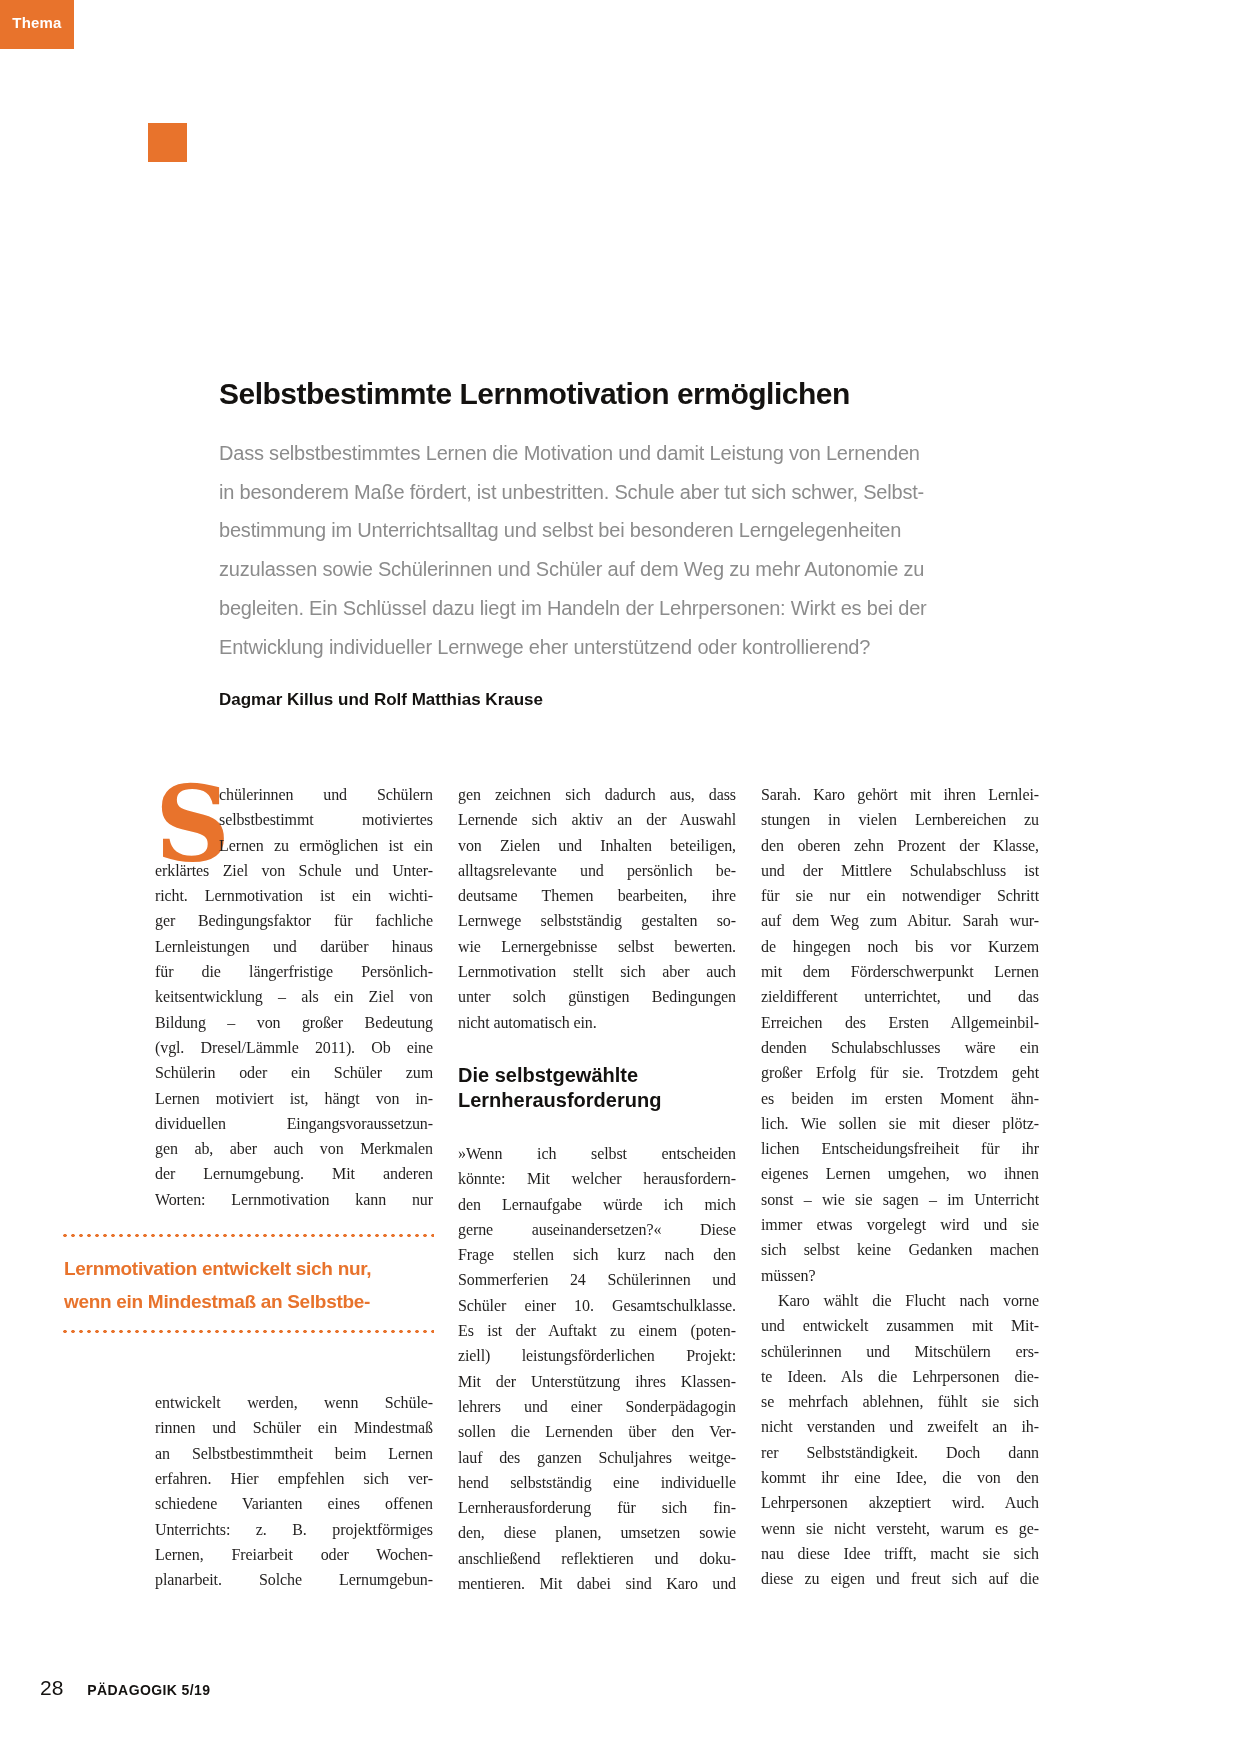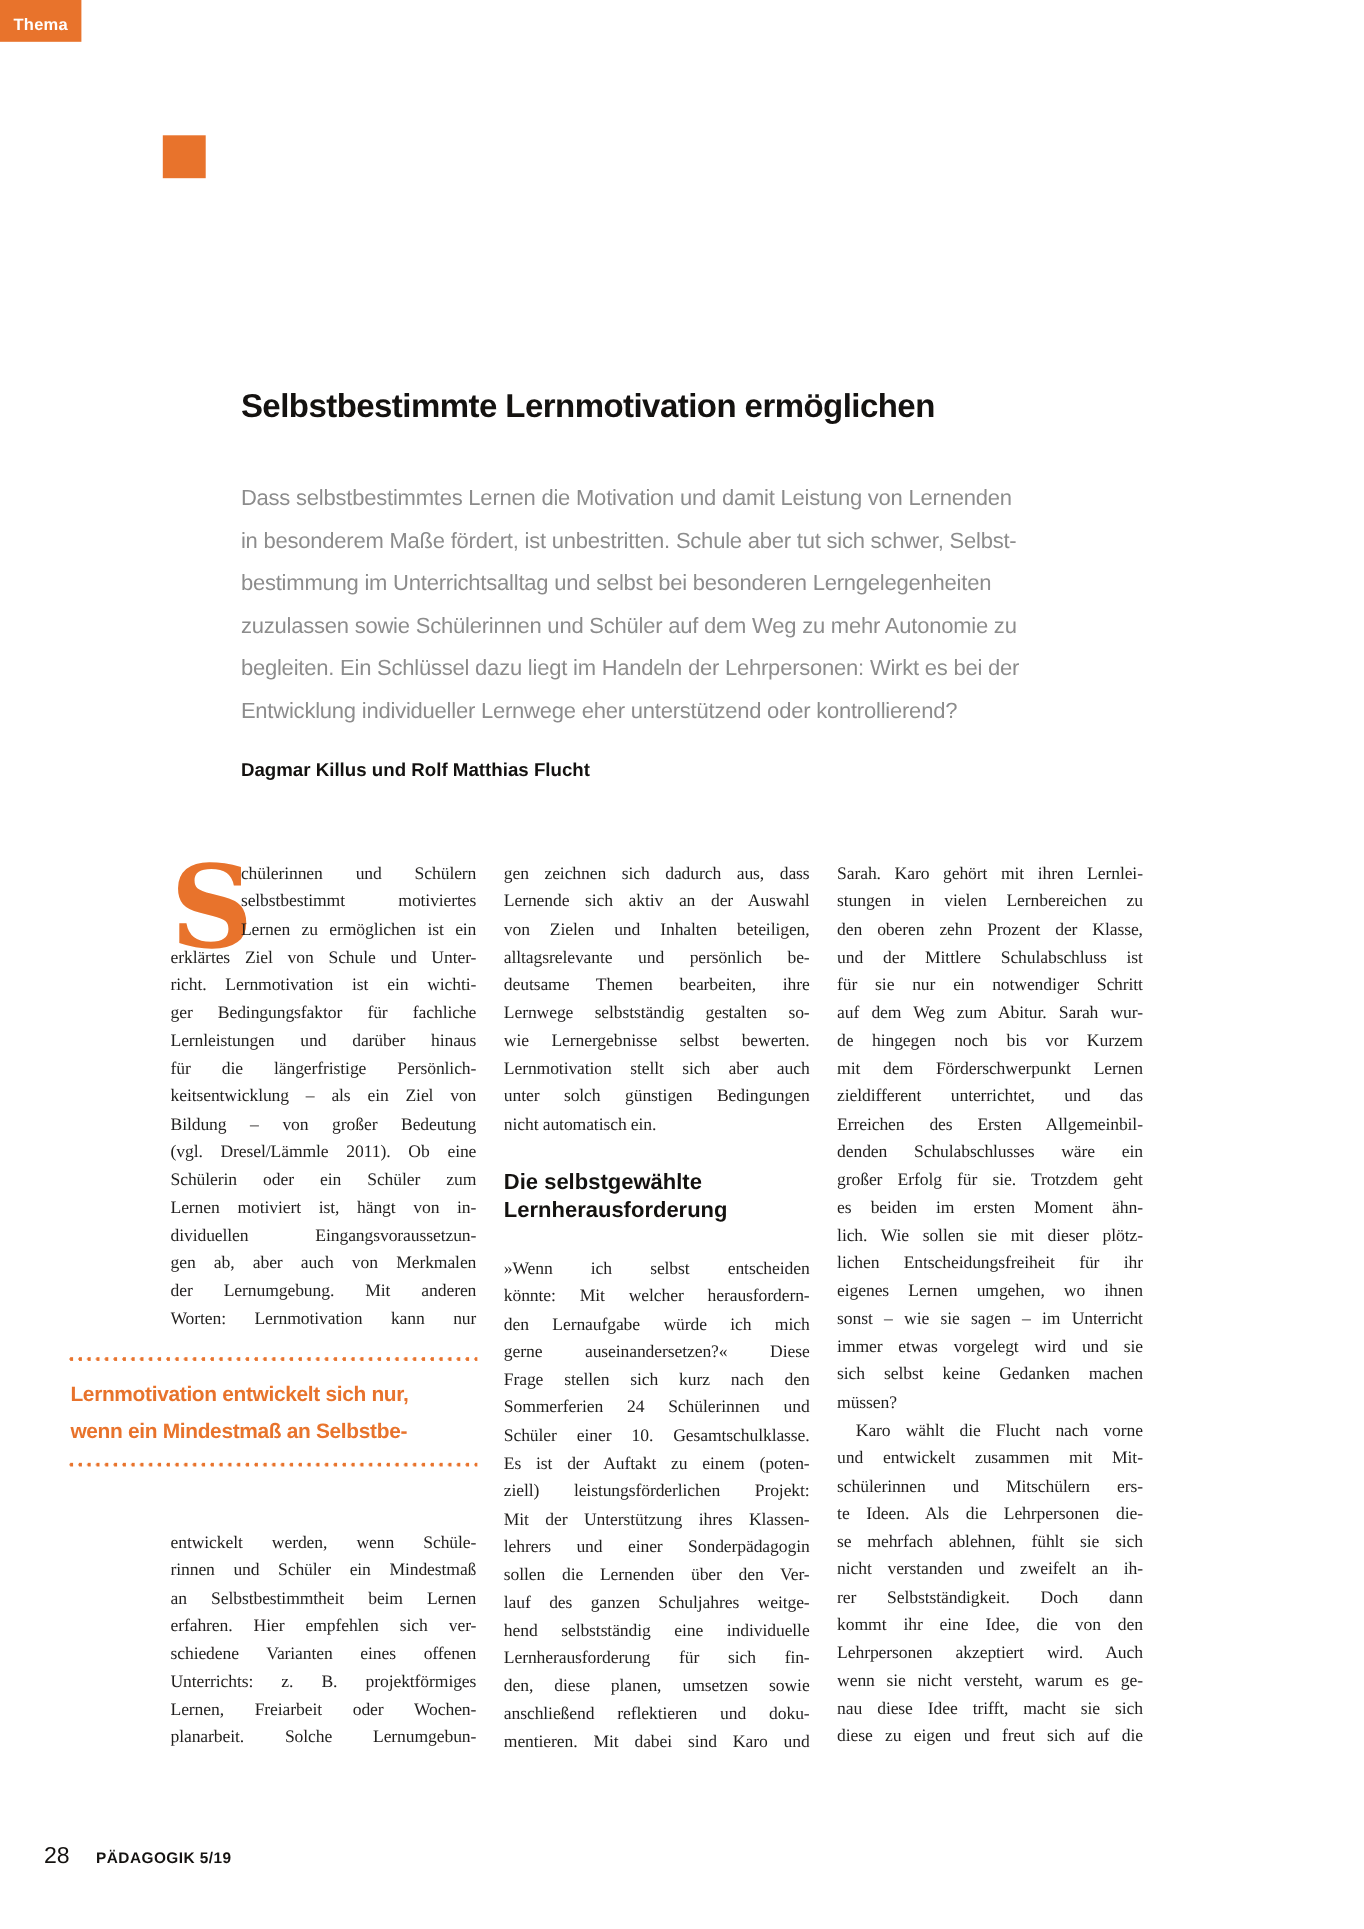--- a/index.html
+++ b/index.html
@@ -8,42 +8,42 @@
     width: 1240px;
     height: 1754px;
     background: #ffffff;
     overflow: hidden;
     font-family: "Liberation Sans", sans-serif;
     color: #1f1d1b;
   }
   
   .thema-tag {
     position: absolute; left: 0; top: 0;
-    width: 74px; height: 38px;
+    width: 74px; height: 49px;
     background: var(--accent, #e8732c);
     color: #ffffff;
     font-size: 15px; font-weight: 700;
     line-height: 45px; text-align: center;
     letter-spacing: 0.2px;
   }
   
   .title-square {
     position: absolute; left: 148px; top: 123px;
     width: 39px; height: 39px;
     background: var(--accent, #e8732c);
   }
   .title {
     position: absolute; left: 206px; top: 96px;
     font-size: 62px; line-height: 76px;
     font-weight: 700; letter-spacing: -2px;
     color: #141210;
   }
   .title .hline { white-space: nowrap; }
   .subtitle {
-    position: absolute; left: 219px; top: 352px;
+    position: absolute; left: 219px; top: 376px;
     font-size: 30px; line-height: 36px;
     font-weight: 700; letter-spacing: -0.5px;
     color: #141210; white-space: nowrap;
   }
   
   .lead {
     position: absolute; left: 219px; top: 434px;
     font-size: 20px; line-height: 38.7px;
     color: var(--lead_text, #8c8c8c);
     letter-spacing: -0.2px;
@@ -138,21 +138,21 @@
 
   <div class="lead">
       <div class="lline">Dass selbstbestimmtes Lernen die Motivation und damit Leistung von Lernenden</div>
       <div class="lline">in besonderem Maße fördert, ist unbestritten. Schule aber tut sich schwer, Selbst-</div>
       <div class="lline">bestimmung im Unterrichtsalltag und selbst bei besonderen Lerngelegenheiten</div>
       <div class="lline">zuzulassen sowie Schülerinnen und Schüler auf dem Weg zu mehr Autonomie zu</div>
       <div class="lline">begleiten. Ein Schlüssel dazu liegt im Handeln der Lehrpersonen: Wirkt es bei der</div>
       <div class="lline">Entwicklung individueller Lernwege eher unterstützend oder kontrollierend?</div>
     </div>
 
-  <div class="author">Dagmar Killus und Rolf Matthias Flucht</div>
+  <div class="author">Dagmar Killus und Rolf Matthias Krause</div>
 
   <div class="col col-1">
     <div class="para">
       <span class="dropcap">S</span>
     <div class="bline">chülerinnen und Schülern</div>
         <div class="bline">selbstbestimmt motiviertes</div>
         <div class="bline">Lernen zu ermöglichen ist ein</div>
         <div class="bline">erklärtes Ziel von Schule und Unter-</div>
         <div class="bline">richt. Lernmotivation ist ein wichti-</div>
         <div class="bline">ger Bedingungsfaktor für fachliche</div>

